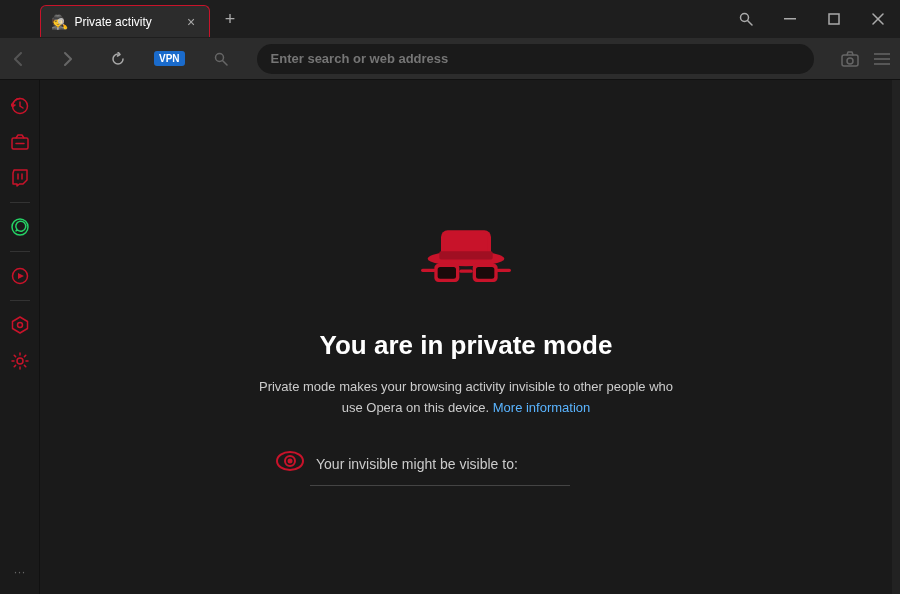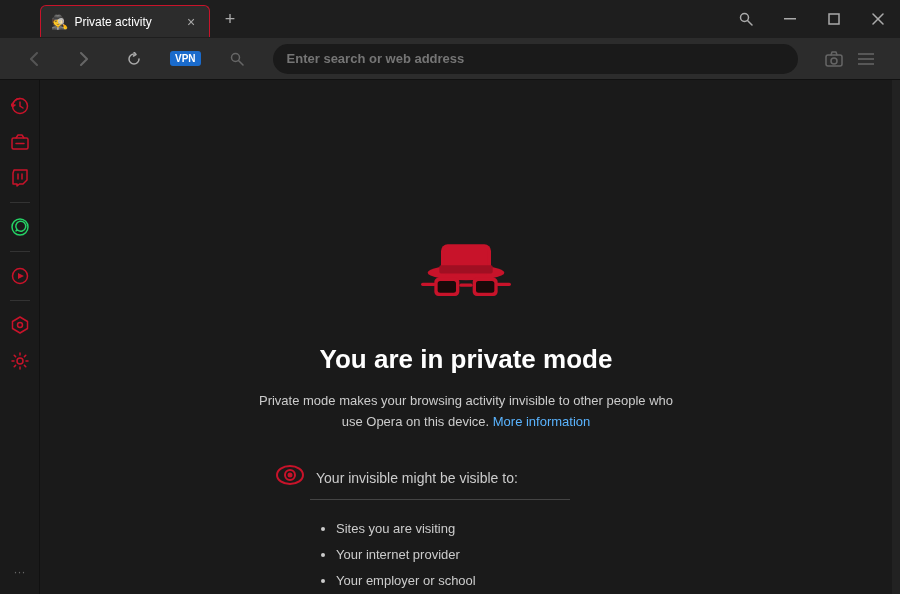--- a/index.html
+++ b/index.html
@@ -86,21 +86,21 @@
       font-size: 12px;
       cursor: pointer;
     }
 
     
     .nav-bar {
       display: flex;
       align-items: center;
       background: #2c2c2c;
       height: 42px;
-      padding: 0 20px;
+      padding: 0 4px;
       gap: 22px;
       flex-shrink: 0;
       border-bottom: 1px solid #111;
     }
     .nav-btn {
       color: #666;
       font-size: 14px;
       width: 28px;
       height: 28px;
       display: flex;
@@ -210,21 +210,21 @@
       height: 24px;
     }
 
     
     .content-area {
       flex: 1;
       background: #1a1a1a;
       display: flex;
       flex-direction: column;
       align-items: center;
-      justify-content: flex-end;
+      justify-content: center;
       padding-top: 40px;
       overflow-y: auto;
     }
 
     
     .private-icon {
       margin-bottom: 24px;
     }
     .spy-hat {
       width: 100px;
@@ -477,24 +477,19 @@
             <ellipse cx="14" cy="10" rx="13" ry="9" stroke="#c8132a" stroke-width="2"></ellipse>
             <circle cx="14" cy="10" r="5" stroke="#c8132a" stroke-width="2"></circle>
             <circle cx="14" cy="10" r="2.5" fill="#c8132a"></circle>
           </svg>
         </span>
         <span class="visibility-title">
           <span>Your invisible might be visible to:</span>
         </span>
       </div>
       <div class="visibility-divider"></div>
-      <ul class="visibility-list">
-        <li>Sites you are visiting</li>
-        <li>Your internet provider</li>
-        <li>Your employer or school</li>
-      </ul>
     </div>
 
   </div>
 
   <div class="scrollbar-track"></div>
 
 </div>
 
 </body></html>

